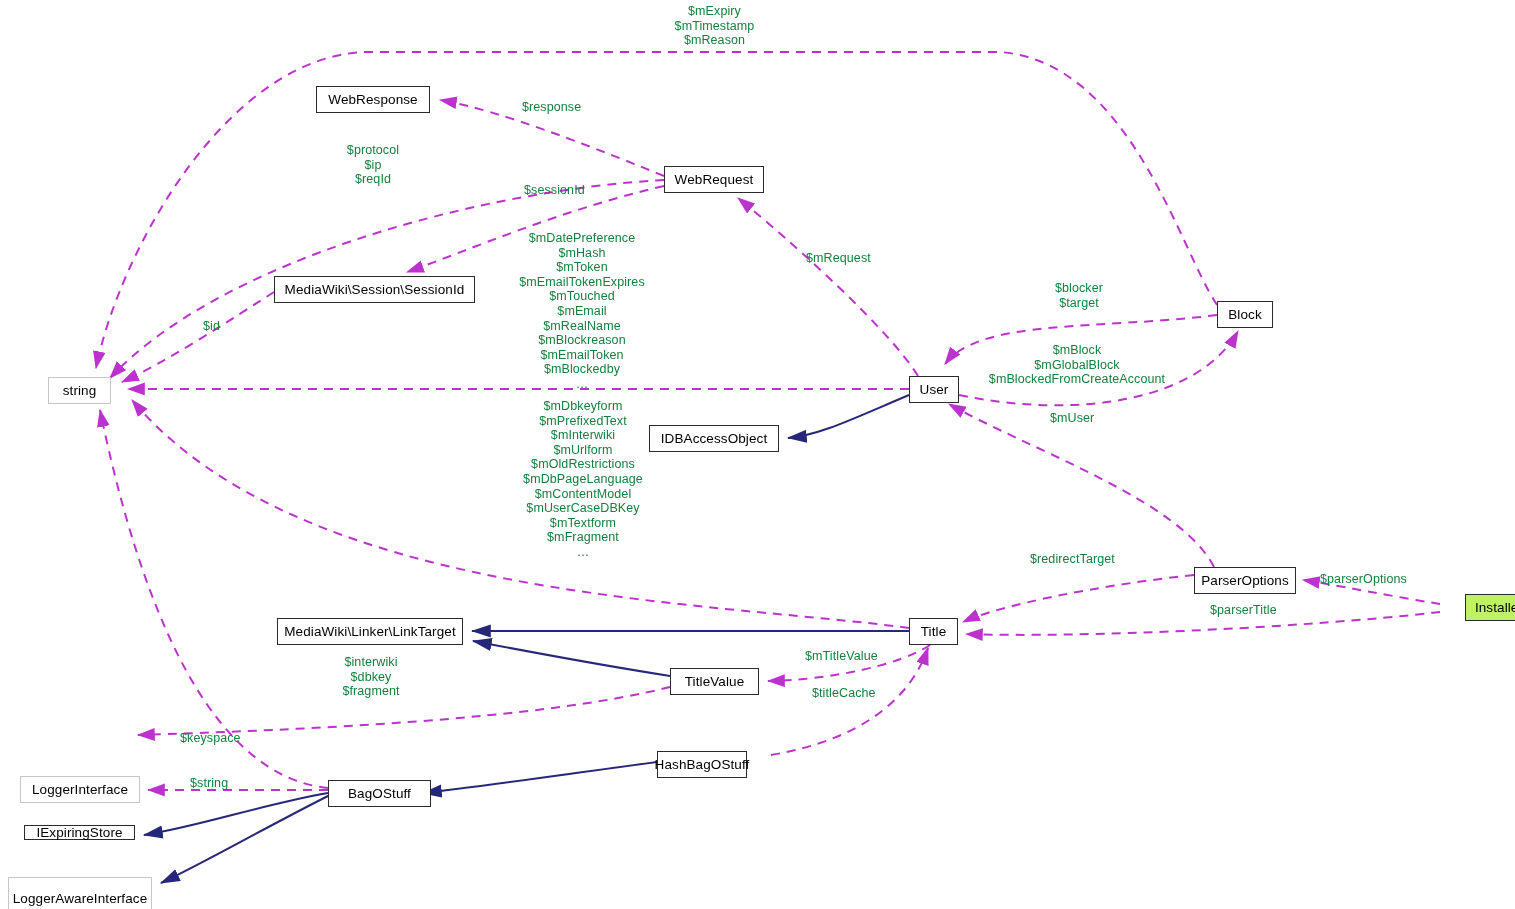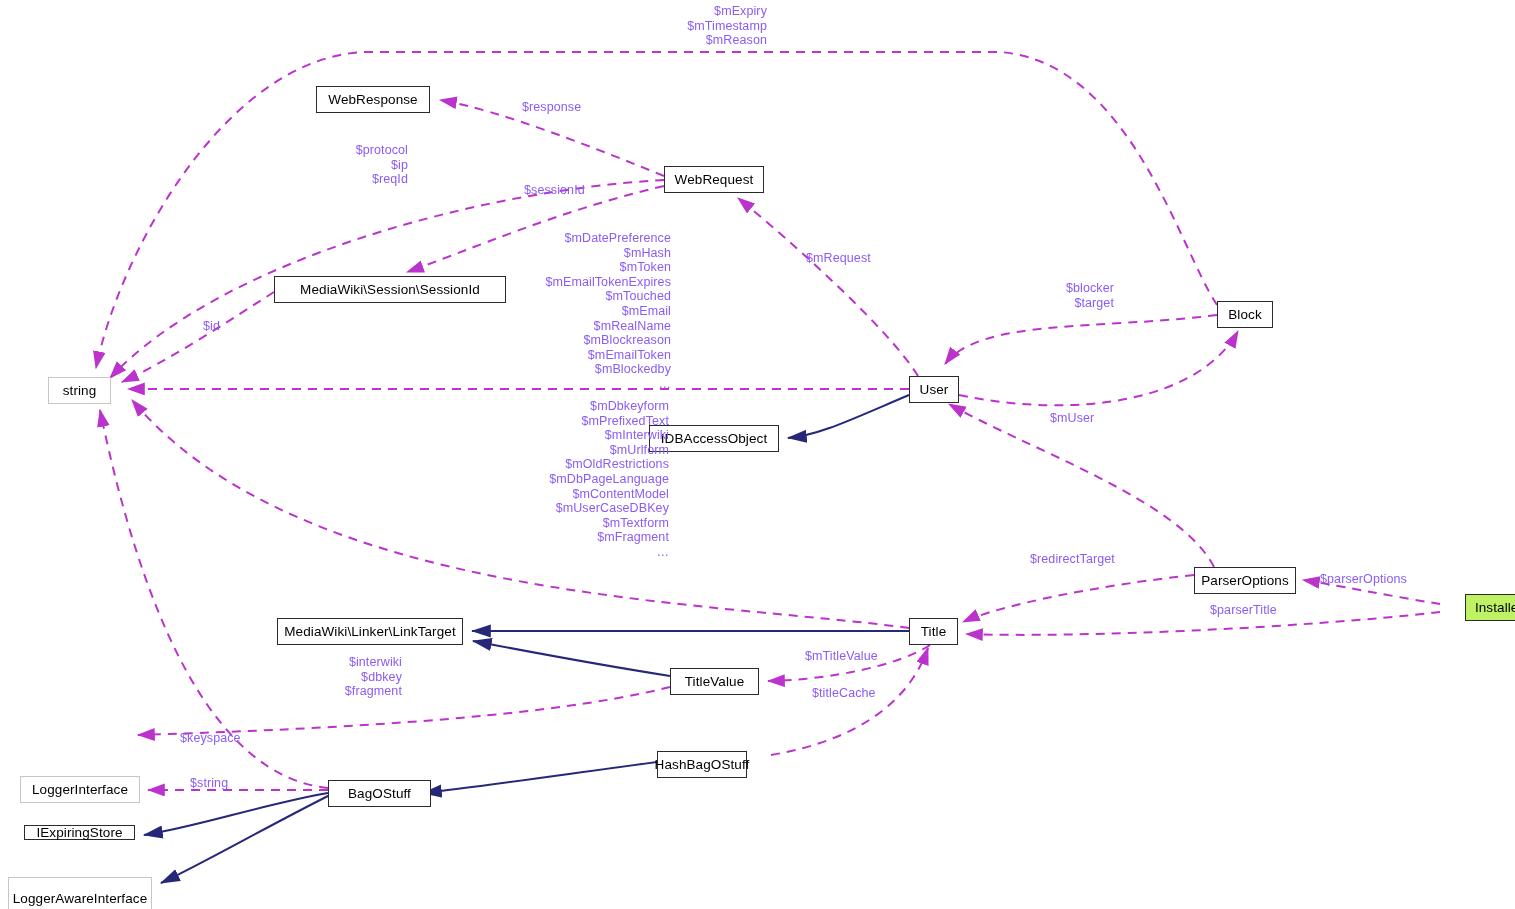--- a/index.html
+++ b/index.html
@@ -44,23 +44,23 @@
     border: 1.5px solid #c6c6c6;
   }
   .node.filled {
     background: #bef264;
     border: 1.6px solid #2b2b2b;
     margin-left: 25px;
   }
   .edge-label {
     position: absolute;
     font-size: 12.5px;
-    color: #8b5cf6;
+    color: #15803d;
     white-space: pre;
-    text-align: right;
+    text-align: center;
     line-height: 14.6px;
     letter-spacing: 0.1px;
   }
   .edge-label.multi {
     line-height: 14.6px;
   }
 </style>
 </head>
 <body>
 
@@ -129,21 +129,21 @@
 
       <path d="M328,793 C260,805 200,826 144,835"></path>
 
       <path d="M330,795 C270,825 200,865 161,883"></path>
     </g>
   </svg>
 
   <div class="node faded" style="left:48px;  top:377px; width:63px;  height:27px;">string</div>
   <div class="node solid" style="left:316px; top:86px;  width:114px; height:27px;">WebResponse</div>
   <div class="node solid" style="left:664px; top:166px; width:100px; height:27px;">WebRequest</div>
-  <div class="node solid" style="left:274px; top:276px; width:232px; height:27px;">MediaWiki\Session\SessionId</div>
+  <div class="node solid" style="left:274px; top:276px; width:201px; height:27px;">MediaWiki\Session\SessionId</div>
   <div class="node solid" style="left:909px; top:376px; width:50px;  height:27px;">User</div>
   <div class="node solid" style="left:649px; top:425px; width:130px; height:27px;">IDBAccessObject</div>
   <div class="node solid" style="left:1217px;top:301px; width:56px;  height:27px;">Block</div>
   <div class="node solid" style="left:1194px;top:567px; width:102px; height:27px;">ParserOptions</div>
   <div class="node filled" style="left:1440px;top:594px; width:68px; height:27px;">Installer</div>
   <div class="node solid" style="left:909px; top:618px; width:49px;  height:27px;">Title</div>
   <div class="node solid" style="left:277px; top:618px; width:186px; height:27px;">MediaWiki\Linker\LinkTarget</div>
   <div class="node solid" style="left:670px; top:668px; width:89px;  height:27px;">TitleValue</div>
   <div class="node solid" style="left:657px; top:751px; width:90px; height:27px;">HashBagOStuff</div>
   <div class="node solid" style="left:328px; top:780px; width:103px;  height:27px;text-align:center;">BagOStuff</div>
@@ -167,20 +167,23 @@
 $mEmail
 $mRealName
 $mBlockreason
 $mEmailToken
 $mBlockedby
 …</div>
   <div class="edge-label" style="left:203px; top:319px;">$id</div>
   <div class="edge-label" style="left:806px; top:251px;">$mRequest</div>
   <div class="edge-label multi" style="left:1044px;top:281px; width:70px;">$blocker
 $target</div>
+  <div class="edge-label multi" style="left:982px; top:343px; width:190px;">$mBlock
+$mGlobalBlock
+$mBlockedFromCreateAccount</div>
   <div class="edge-label" style="left:1050px;top:411px;">$mUser</div>
   <div class="edge-label multi" style="left:497px; top:399px; width:172px;">$mDbkeyform
 $mPrefixedText
 $mInterwiki
 $mUrlform
 $mOldRestrictions
 $mDbPageLanguage
 $mContentModel
 $mUserCaseDBKey
 $mTextform

